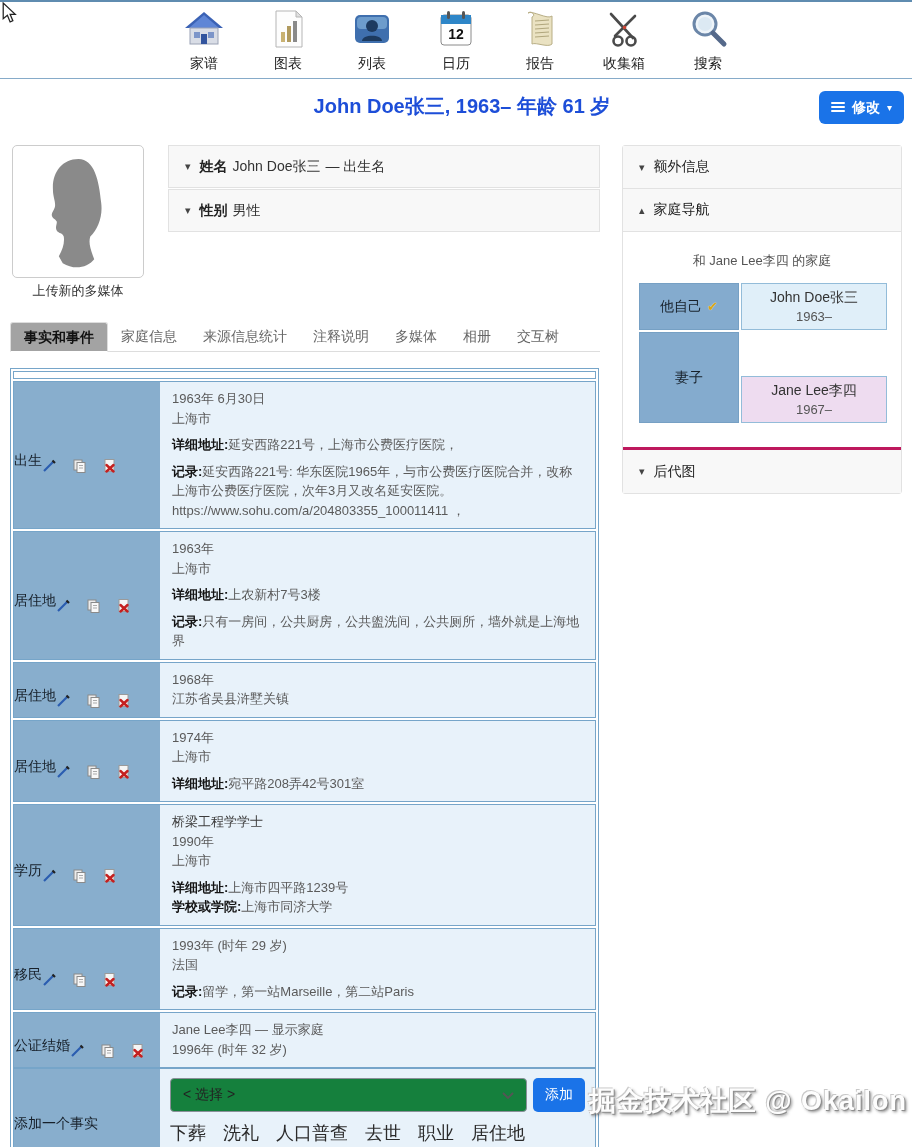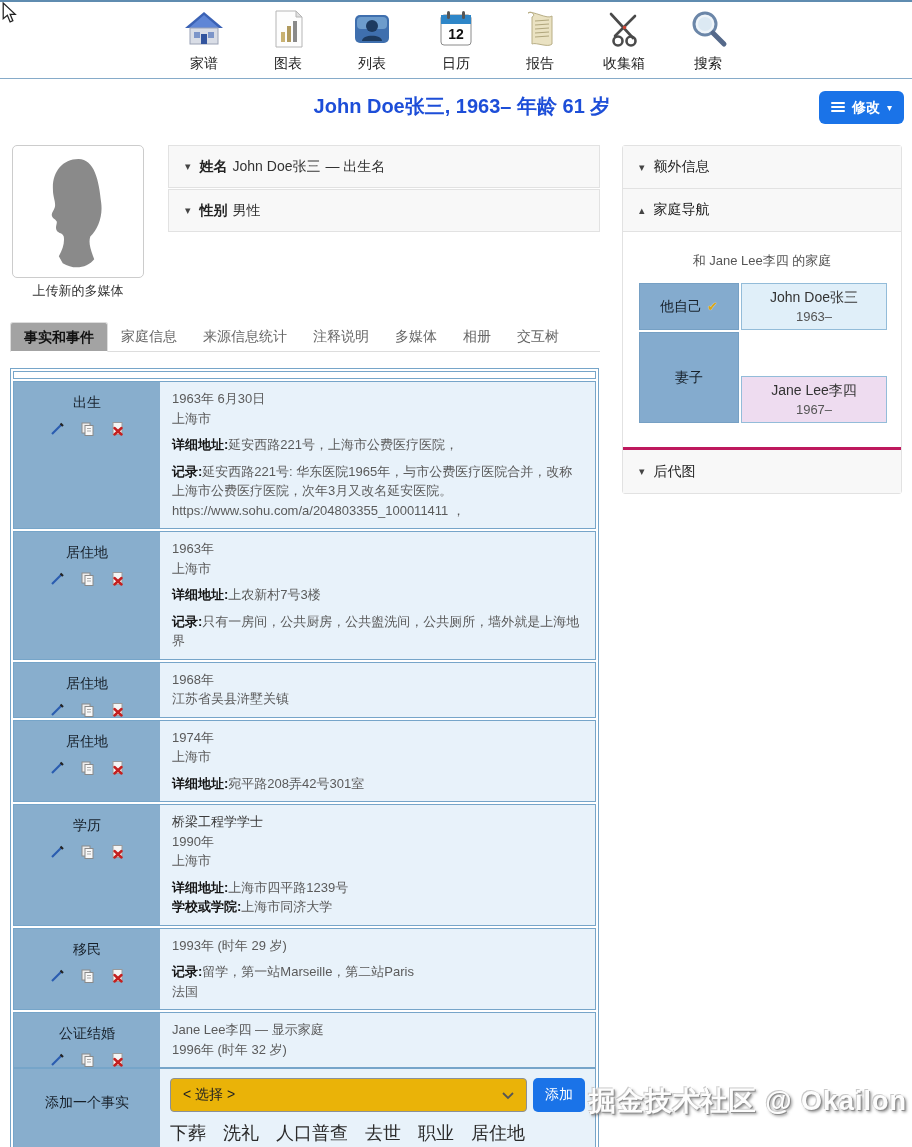--- a/index.html
+++ b/index.html
@@ -62,36 +62,36 @@
     border:1px solid #ddd; border-bottom:1px solid #fff;
     border-radius:3px 3px 0 0; margin-bottom:-1px;
   }
   
   .facts { position:absolute; left:10px; top:368px; width:589px;
     border:1px solid #76a5c9; padding:2px; background:#fff; }
   .facts-header-strip { height:8px; border:1px solid #76a5c9; background:#fff; margin-bottom:2px; }
   .fact-row { display:flex; border:1px solid #76a5c9; margin-bottom:2px; }
   .fact-row:last-child { margin-bottom:0; }
   .fact-label-cell { width:146px; background:#88aecd; flex-shrink:0;
-    display:flex; flex-direction:column; align-items:center; padding-top:12px; }
+    display:flex; align-items:center; padding-top:12px; }
   .fact-label-text { font-size:14px; color:#17202a; }
   .fact-actions { margin-top:9px; display:flex; gap:15px; }
   .act-icon { width:15px; height:15px; cursor:pointer; display:inline-block; }
   .act-icon svg { width:15px; height:15px; }
   .fact-content { flex:1; background:#e8f2fa; padding:7px 12px 8px; font-size:13px;
     line-height:1.5; color:#5a5a5a; min-height:48px; }
   .fact-line.para { margin-top:7px; }
   .fact-line.dark { color:#3c3c3c; }
   .fact-line b { color:#141414; }
   
   .addfact-label { font-size:14px; color:#17202a; padding-top:13px; }
   .addfact-content { flex:1; background:#e8f2fa; padding:9px 10px 8px; }
   .addfact-controls { display:flex; gap:6px; }
   .fact-select {
-    flex:1; height:34px; background:#eab308; border:1px solid #8a9099; border-radius:4px;
+    flex:1; height:34px; background:#15803d; border:1px solid #8a9099; border-radius:4px;
     display:flex; align-items:center; justify-content:space-between;
     padding:0 12px; font-size:14px; color:#222; cursor:pointer;
   }
   .add-btn { width:52px; height:34px; background:#1a73e8; border:none; border-radius:5px;
     color:#fff; font-size:14px; cursor:pointer; font-family:inherit; }
   .quick-links { margin-top:9px; display:flex; gap:17px; font-size:18px; color:#2b2b2b; }
   .quick-link { cursor:pointer; }
   
   .sidebar { position:absolute; left:622px; top:145px; width:280px;
     border:1px solid #e2e2e2; border-radius:3px; background:#fff; }
@@ -410,22 +410,22 @@
                 <rect x="3" y="1.5" width="9" height="12" fill="#f5f5f5" stroke="#9a9a9a"></rect>
                 <g stroke="#c42020" stroke-width="2.4" stroke-linecap="round">
                   <line x1="4.5" y1="7" x2="11.5" y2="13.5"></line>
                   <line x1="11.5" y1="7" x2="4.5" y2="13.5"></line>
                 </g>
               </svg></span>
           </div>
         </div>
         <div class="fact-content">
           <div class="fact-line"><span>1993年 (时年 29 岁)</span></div>
+          <div class="fact-line"><span>法国</span></div>
           <div class="fact-line para"><b>记录:</b><span>留学，第一站Marseille，第二站Paris</span></div>
-          <div class="fact-line"><span>法国</span></div>
         </div>
       </div>
       <div class="fact-row">
         <div class="fact-label-cell">
           <div class="fact-label-text">公证结婚</div>
           <div class="fact-actions">
             <span class="act-icon"><svg viewBox="0 0 15 15">
                 <line x1="2" y1="13" x2="11.5" y2="3.5" stroke="#2a5db0" stroke-width="2.2"></line>
                 <line x1="10.5" y1="2.5" x2="13" y2="5" stroke="#222" stroke-width="2.2"></line>
               </svg></span>

